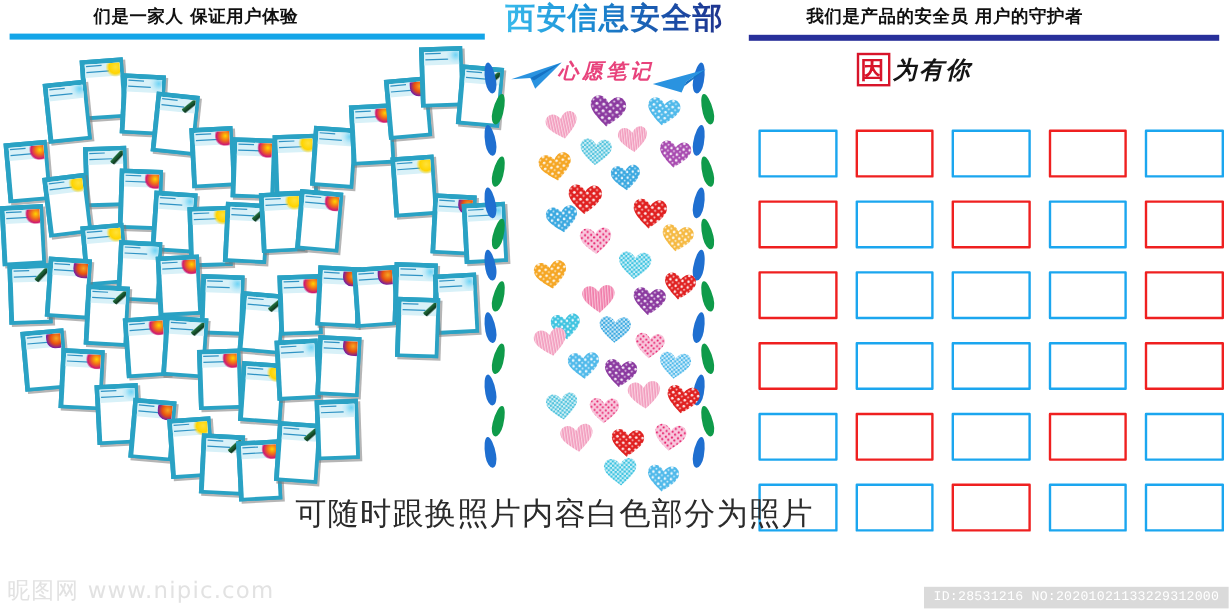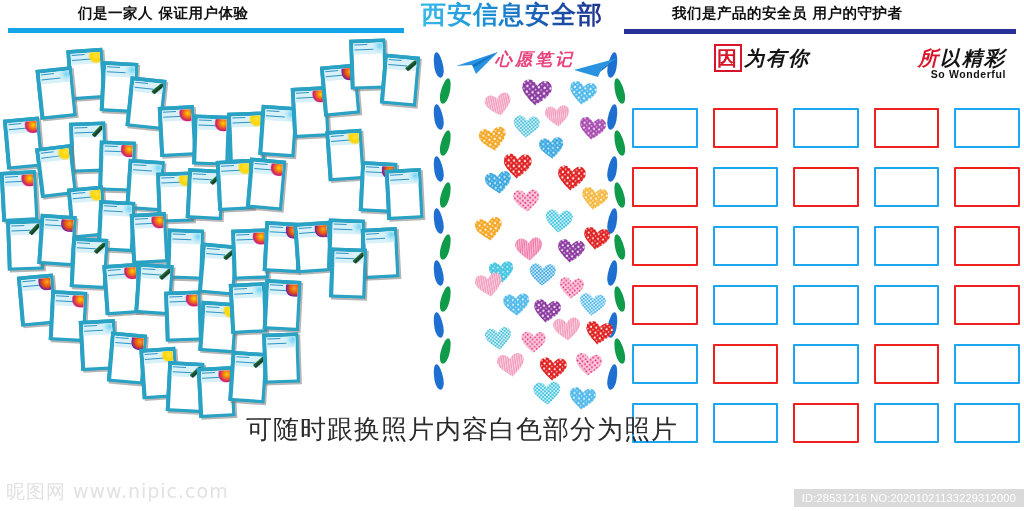--- a/index.html
+++ b/index.html
@@ -126,21 +126,21 @@
     width: 12px; height: 12px;
     border-radius: 0 0 0 60%;
   }
   .pc-deco.sun    { background: radial-gradient(circle at 70% 30%, #ffe13a 0%, #ffd400 45%, rgba(255,212,0,0) 70%); }
   .pc-deco.flower { background: radial-gradient(circle at 72% 32%, #ffd400 0%, #f06a1e 35%, #cf1b6e 62%, rgba(207,27,110,0) 78%); }
   .pc-deco.bird   { background: radial-gradient(circle at 70% 32%, #f5a623 0%, #e8510f 40%, #7a1d9c 70%, rgba(122,29,156,0) 85%); }
   .pc-deco.feather{ background: linear-gradient(135deg, rgba(26,77,46,0) 38%, #1f6b3a 44%, #0f3a20 62%, rgba(15,58,32,0) 70%); }
   .pc-deco.swirl  { background: radial-gradient(circle at 78% 26%, #6fd4f5 0%, #bfeaf8 38%, rgba(191,234,248,0) 62%); }
 
   
-  #mid-panel { left: 428px; top: 30px; width: 208px; height: 372px; }
+  #mid-panel { left: 398px; top: 30px; width: 208px; height: 372px; }
 
   .wish-title {
     position: absolute;
     left: 22px; top: 18px;
     width: 170px;
     text-align: center;
     font-size: 17px;
     font-weight: bold;
     letter-spacing: 3px;
     color: #e8437c;
@@ -256,21 +256,21 @@
     white-space: nowrap;
   }
   .wm-id {
     position: absolute;
     right: 0; bottom: 4px;
     padding: 3px 8px;
     background: rgba(205,205,205,0.75);
     color: #ffffff;
     font-size: 11px;
     letter-spacing: 0.2px;
-    font-family: Liberation Sans, sans-serif;
+    font-family: Liberation Mono, monospace;
     white-space: nowrap;
   }
 </style>
 </head>
 <body>
 
 <div class="header">
   <div class="hdr-slogan left">们是一家人  保证用户体验</div>
   <div class="hdr-rule left"></div>
   <div class="hdr-title">西安信息安全部</div>
@@ -1111,26 +1111,20 @@
     </div>
 </div>
 
 <div class="panel" id="right-panel">
   <div class="rp-title t1">
     <div class="rpt-cn">
       <span class="boxed">因</span><span>为有你</span>
     </div>
   </div>
 
-  <div class="rp-title t2">
-    <div class="rpt-cn">
-      <span class="redchar">所</span><span>以精彩</span>
-    </div>
-    <div class="rpt-en">So Wonderful</div>
-  </div>
 
   <div class="frame-grid" id="frame-grid">
       <div class="frame-cell blue" style="border-color: rgb(27, 166, 239);"></div>
       <div class="frame-cell red" style="border-color: rgb(239, 32, 32);"></div>
       <div class="frame-cell blue" style="border-color: rgb(27, 166, 239);"></div>
       <div class="frame-cell red" style="border-color: rgb(239, 32, 32);"></div>
       <div class="frame-cell blue" style="border-color: rgb(27, 166, 239);"></div>
       <div class="frame-cell red" style="border-color: rgb(239, 32, 32);"></div>
       <div class="frame-cell blue" style="border-color: rgb(27, 166, 239);"></div>
       <div class="frame-cell red" style="border-color: rgb(239, 32, 32);"></div>

